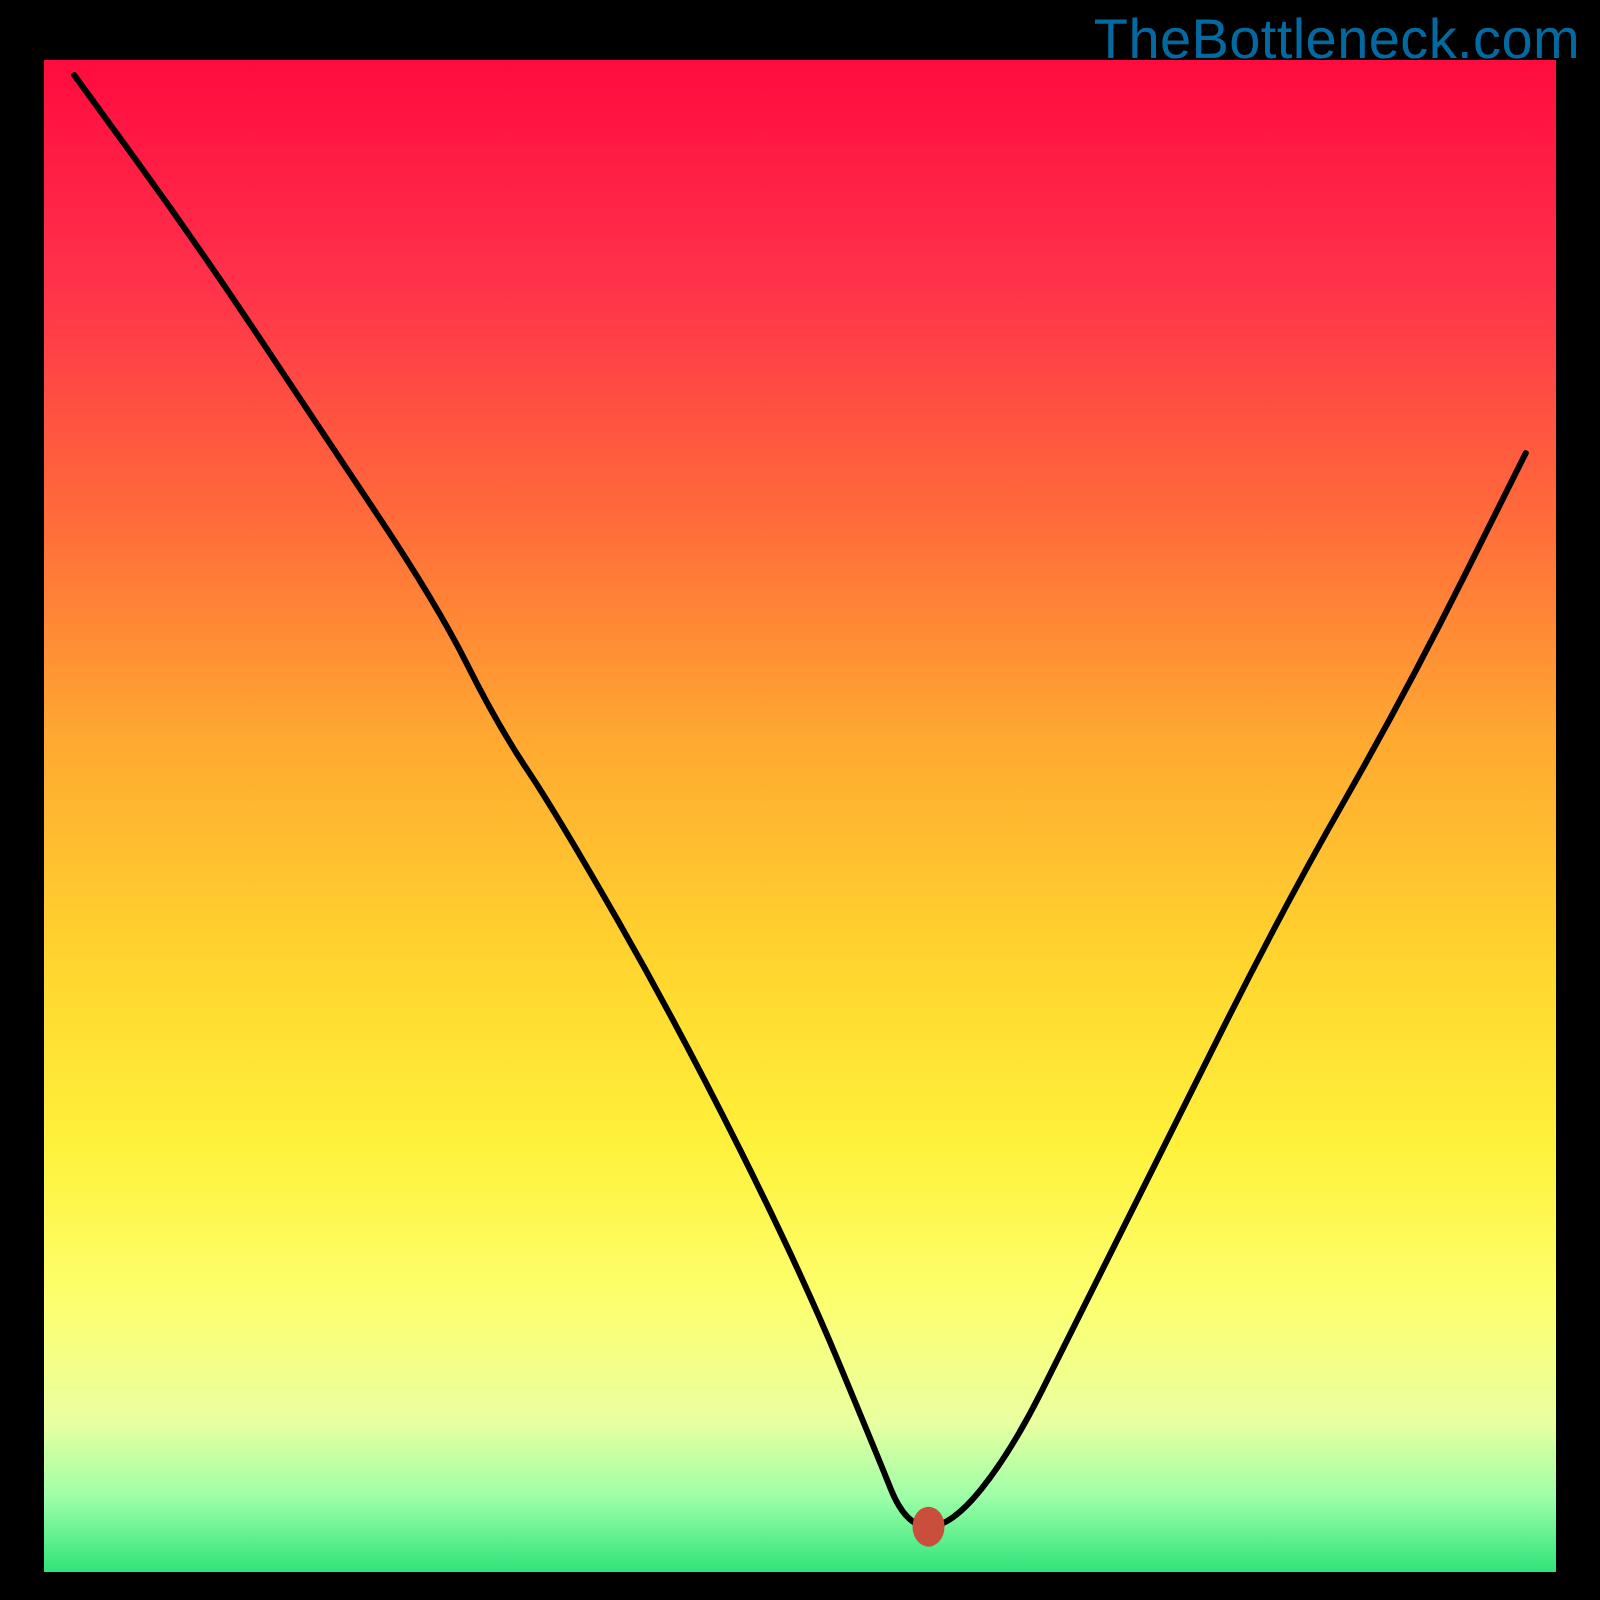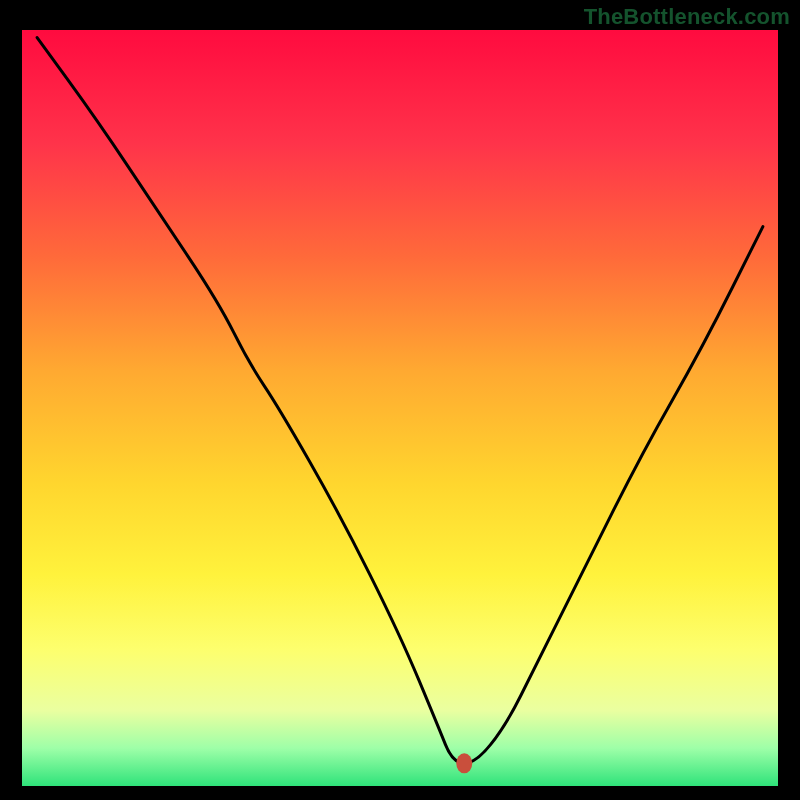--- a/index.html
+++ b/index.html
@@ -12,23 +12,23 @@
   }
   .container {
     position: relative;
     width: 800px;
     height: 800px;
   }
   .watermark {
     position: absolute;
     top: 4px;
     right: 10px;
-    font-size: 22px;
-    font-weight: 700;
-    color: #14532d;
+    font-size: 28px;
+    font-weight: 400;
+    color: #0369a1;
     letter-spacing: 0.2px;
     z-index: 10;
   }
   svg.plot {
     position: absolute;
     top: 0;
     left: 0;
     width: 800px;
     height: 800px;
   }

